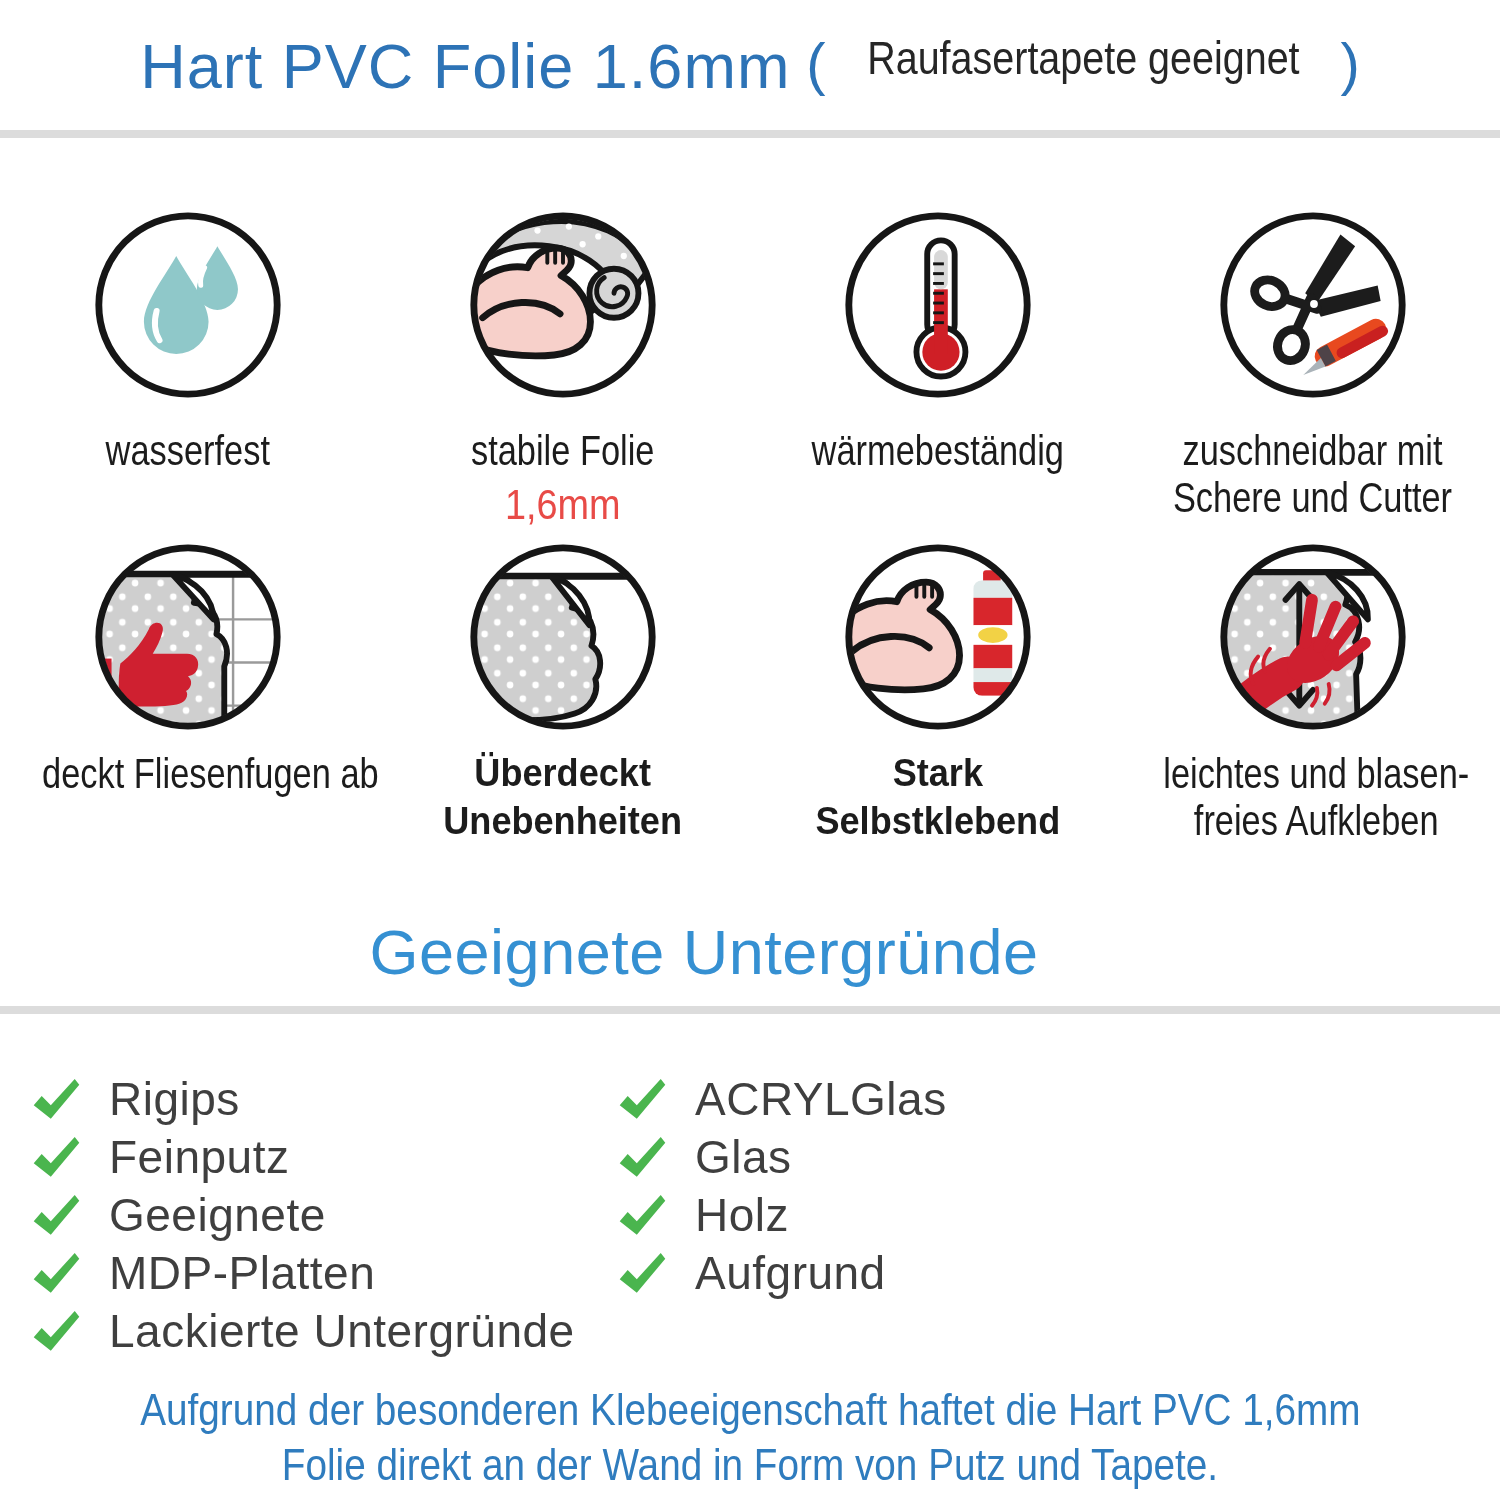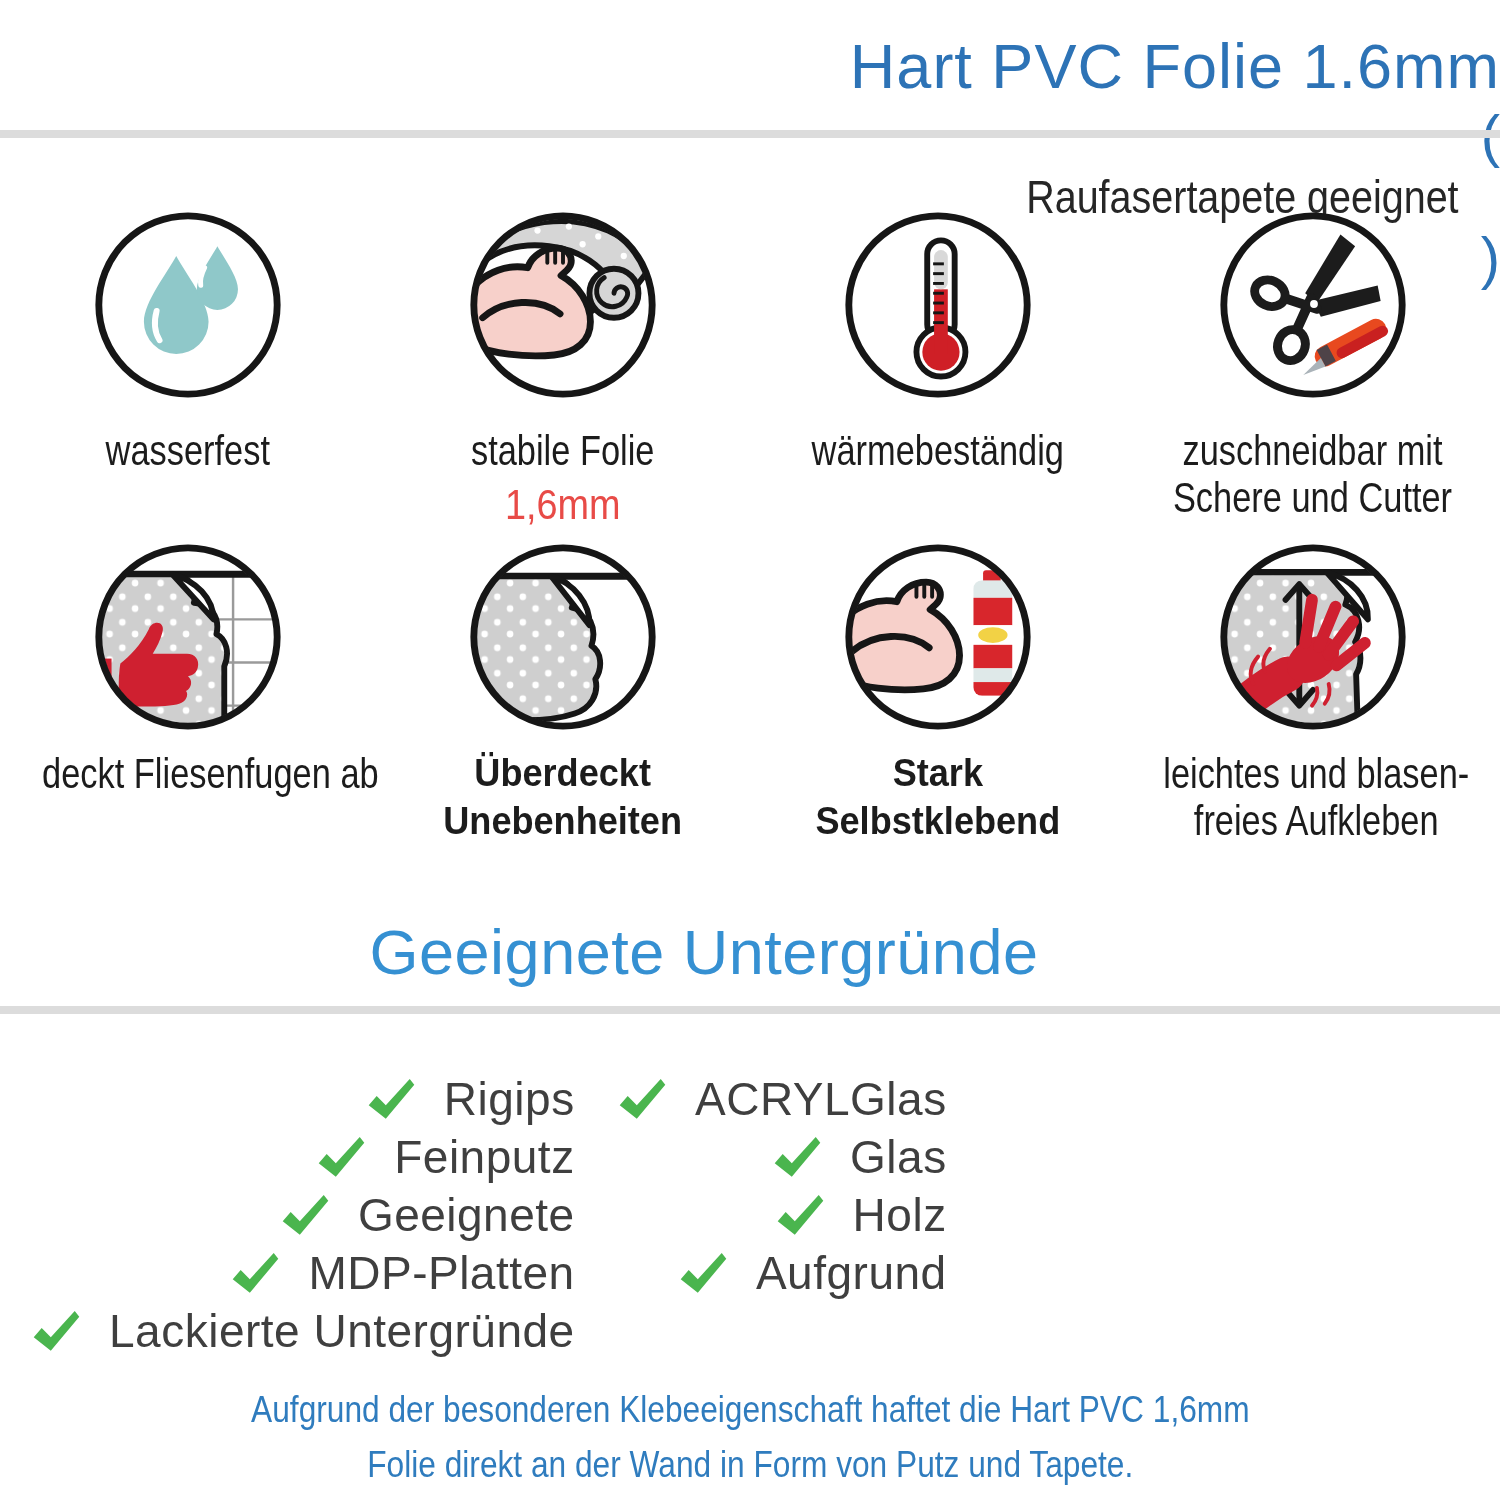--- a/index.html
+++ b/index.html
@@ -3,21 +3,21 @@
 <meta charset="utf-8">
 <style>
   html,body { margin:0; padding:0; background:#fff; }
   .canvas {
     position:relative; width:1500px; height:1500px; background:#fff;
     font-family:"Liberation Sans", sans-serif; overflow:hidden; color:#1c1c1c;
   }
   
   .hdr {
     position:absolute; top:30px; left:0; width:1500px;
-    display:flex; justify-content:center; align-items:flex-end; white-space:nowrap;flex-direction:column;
+    display:flex; justify-content:center; align-items:flex-start; white-space:nowrap;
   }
   .t-main { font-size:63px; color:#2d73b6; letter-spacing:1px; }
   .t-paren { font-size:58px; color:#2d73b6; }
   .t-paren.open { margin-left:16px; }
   .t-sub { display:inline-block; font-size:47px; color:#262626; transform:scaleX(0.84); transform-origin:center; }
   
   .divider { position:absolute; left:0; width:1500px; height:8px; background:#dcdcdc; }
   .d1 { top:130px; } .d2 { top:1006px; }
   
   .cell { position:absolute; width:375px; text-align:center; }
@@ -27,26 +27,26 @@
   .cond .sx { display:inline-block; transform:scaleX(0.8); transform-origin:center; white-space:nowrap; }
   .wide { font-size:38px; line-height:1.25;font-weight:bold; }
   .wide .sx { display:inline-block; transform:scaleX(0.95); transform-origin:center; white-space:nowrap; }
   .ln { display:block; }
   .sub { margin-top:6px; font-size:43px; color:#e84b47; }
   .sub .sx { display:inline-block; transform:scaleX(0.88); transform-origin:center; }
   
   .sec-title { position:absolute; top:916px; left:0; width:1352px; text-align:center;
     font-size:63px; color:#3590d2; letter-spacing:0.5px;padding-left:28px; }
   .col { position:absolute; }
-  .li { display:flex; align-items:center; height:58px;justify-content:flex-end; }
+  .li { display:flex; align-items:center; height:58px; }
   .chk { width:49px; height:41px; flex:0 0 49px; margin-right:28px; }
   .litxt { font-size:46px; color:#3f3f3f; letter-spacing:0.5px; white-space:nowrap; }
   
   .foot { position:absolute; top:1382px; left:0; width:1500px; text-align:center;
-    color:#2f7cbe; font-size:36px; line-height:55px; }
+    color:#2f7cbe; font-size:44px; line-height:55px; }
   .footline .sx { display:inline-block; transform:scaleX(0.88); transform-origin:center; white-space:nowrap; }
 </style>
 </head>
 <body>
 
 <div class="canvas">
 
   <div class="hdr">
     <span class="t-main">Hart PVC Folie 1.6mm</span>
       <span class="t-paren open">(</span>

